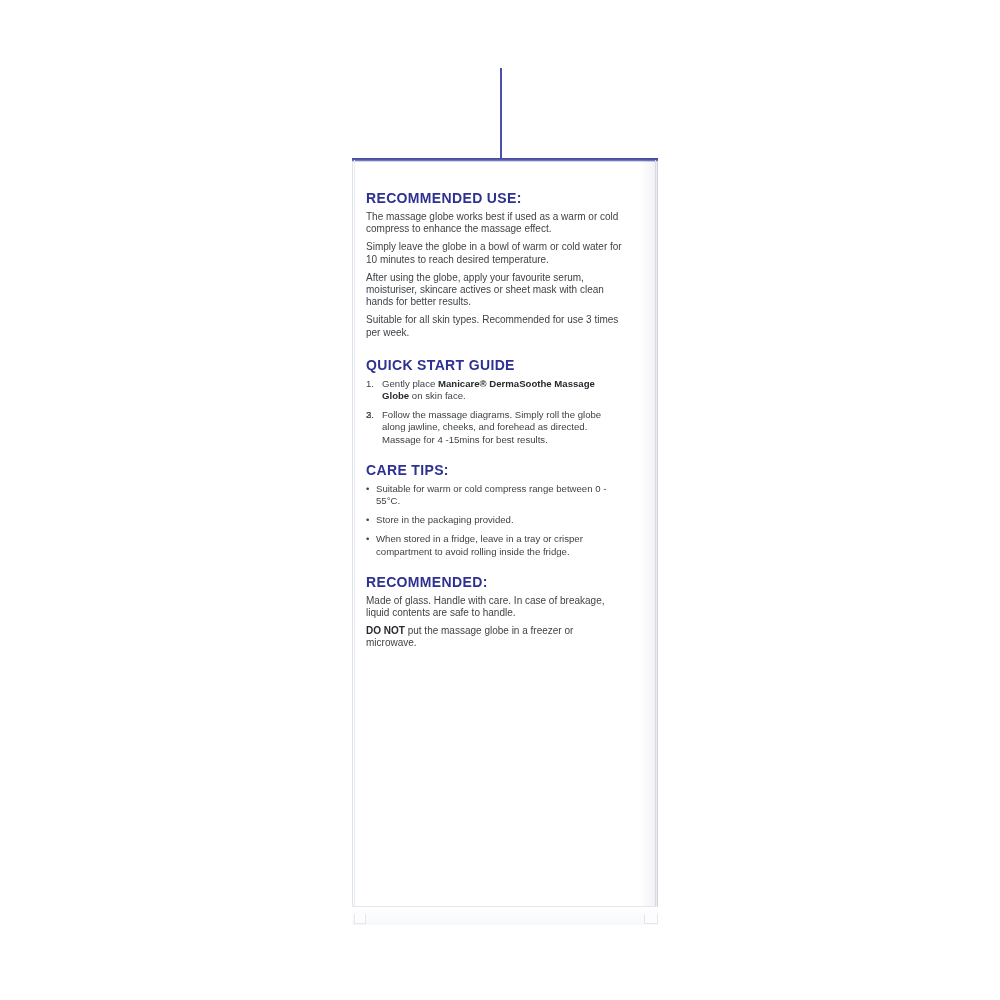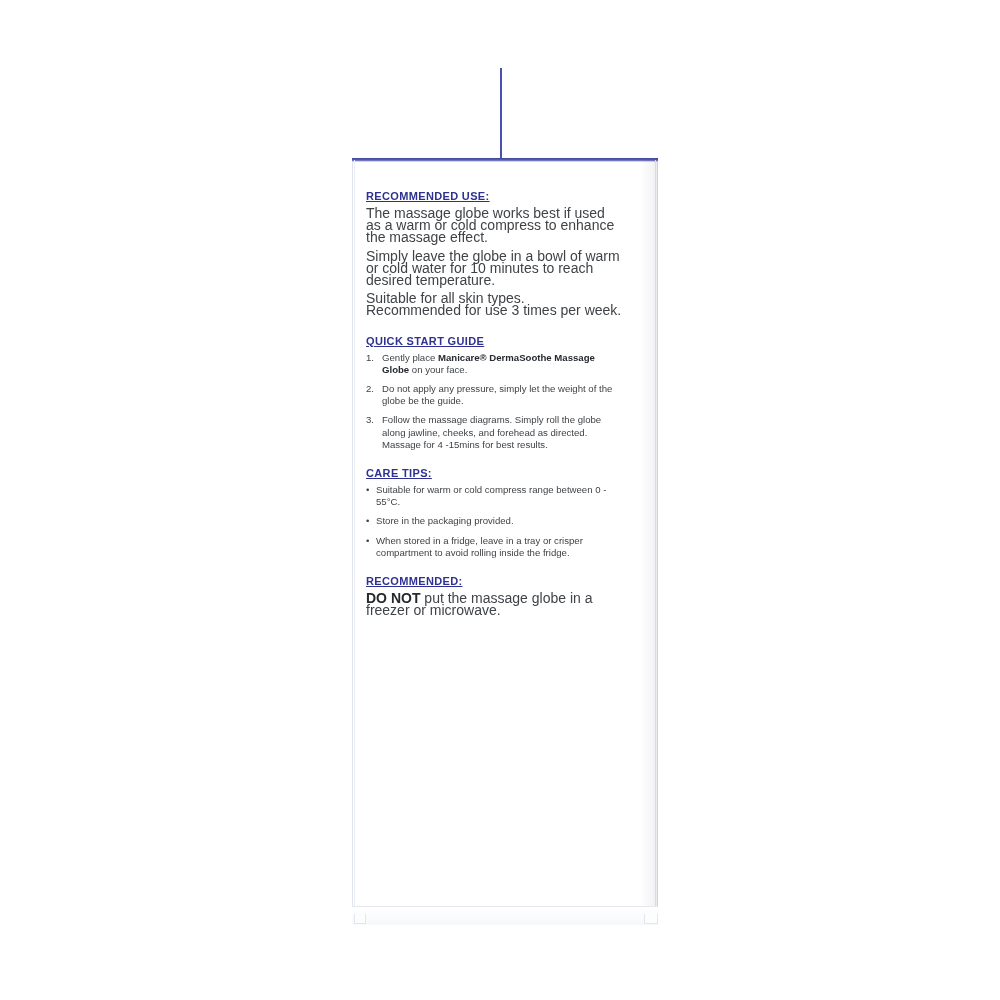--- a/index.html
+++ b/index.html
@@ -102,28 +102,27 @@
     top: 190px;
     width: 256px;
     color: #3c4043;
   }
 
   .sec { margin-bottom: 14px; }
 
   .sec-head {
     color: #2e3192;
     font-weight: bold;
-    font-size: 11px;
+    font-size: 14px;
     letter-spacing: .35px;
     margin-bottom: 5px;
-    text-decoration: underline;
   }
 
   .para {
-    font-size: 14px;
+    font-size: 10px;
     line-height: 12.2px;
     margin: 0 0 6px 0;
     color: #3f4347;
   }
   .para:last-child { margin-bottom: 0; }
 
   ol.steps {
     margin: 0;
     padding: 0;
     list-style: none;
@@ -184,45 +183,47 @@
 <div class="box-bottom-edge"></div>
 <div class="box-bottom-tab-l"></div>
 <div class="box-bottom-tab-r"></div>
 
 <div class="panel">
 
   <div class="sec">
     <div class="sec-head">RECOMMENDED USE:</div>
     <p class="para">The massage globe works best if used as a warm or cold compress to enhance the massage effect.</p>
     <p class="para">Simply leave the globe in a bowl of warm or cold water for 10 minutes to reach desired temperature.</p>
+    <p class="para">After using the globe, apply your favourite serum, moisturiser, skincare actives or sheet mask with clean hands for better results.</p>
     <p class="para">Suitable for all skin types. Recommended for use 3 times per week.</p>
   </div>
 
   <div class="sec sec-quick">
     <div class="sec-head">QUICK START GUIDE</div>
     <ol class="steps">
       <li>
-        <span class="num">1.</span><span>Gently place </span><span class="b">Manicare® DermaSoothe Massage Globe</span><span> on your face.</span>
+        <span class="num">1.</span><span>Gently place </span><span class="b">Manicare® DermaSoothe Massage Globe</span><span> on skin face.</span>
       </li>
       <li>
-        <span class="num">2.</span><span>Do not apply any pressure, simply let the weight of the globe be the guide.</span>
+        <span class="num">2.</span>
       </li>
       <li>
         <span class="num">3.</span><span>Follow the massage diagrams. Simply roll the globe along jawline, cheeks, and forehead as directed. Massage for 4 -15mins for best results.</span>
       </li>
     </ol>
   </div>
 
   <div class="sec sec-care">
     <div class="sec-head">CARE TIPS:</div>
     <ul class="bullets">
       <li>Suitable for warm or cold compress range between 0 - 55°C.</li>
       <li>Store in the packaging provided.</li>
       <li>When stored in a fridge, leave in a tray or crisper compartment to avoid rolling inside the fridge.</li>
     </ul>
   </div>
 
   <div class="sec sec-prec">
     <div class="sec-head">RECOMMENDED:</div>
+    <p class="para">Made of glass. Handle with care. In case of breakage, liquid contents are safe to handle.</p>
     <p class="para"><span class="b">DO NOT</span><span> put the massage globe in a freezer or microwave.</span></p>
   </div>
 
 </div>
 
 </body></html>

